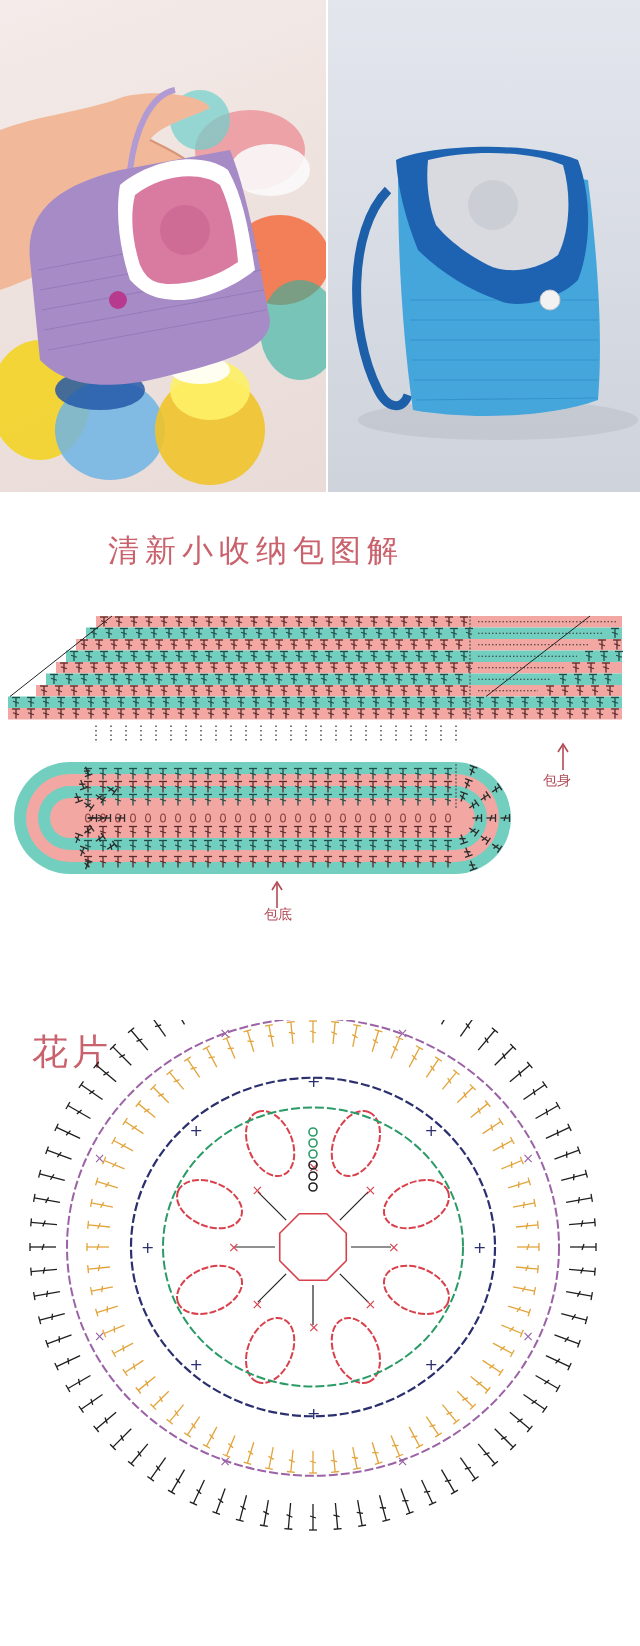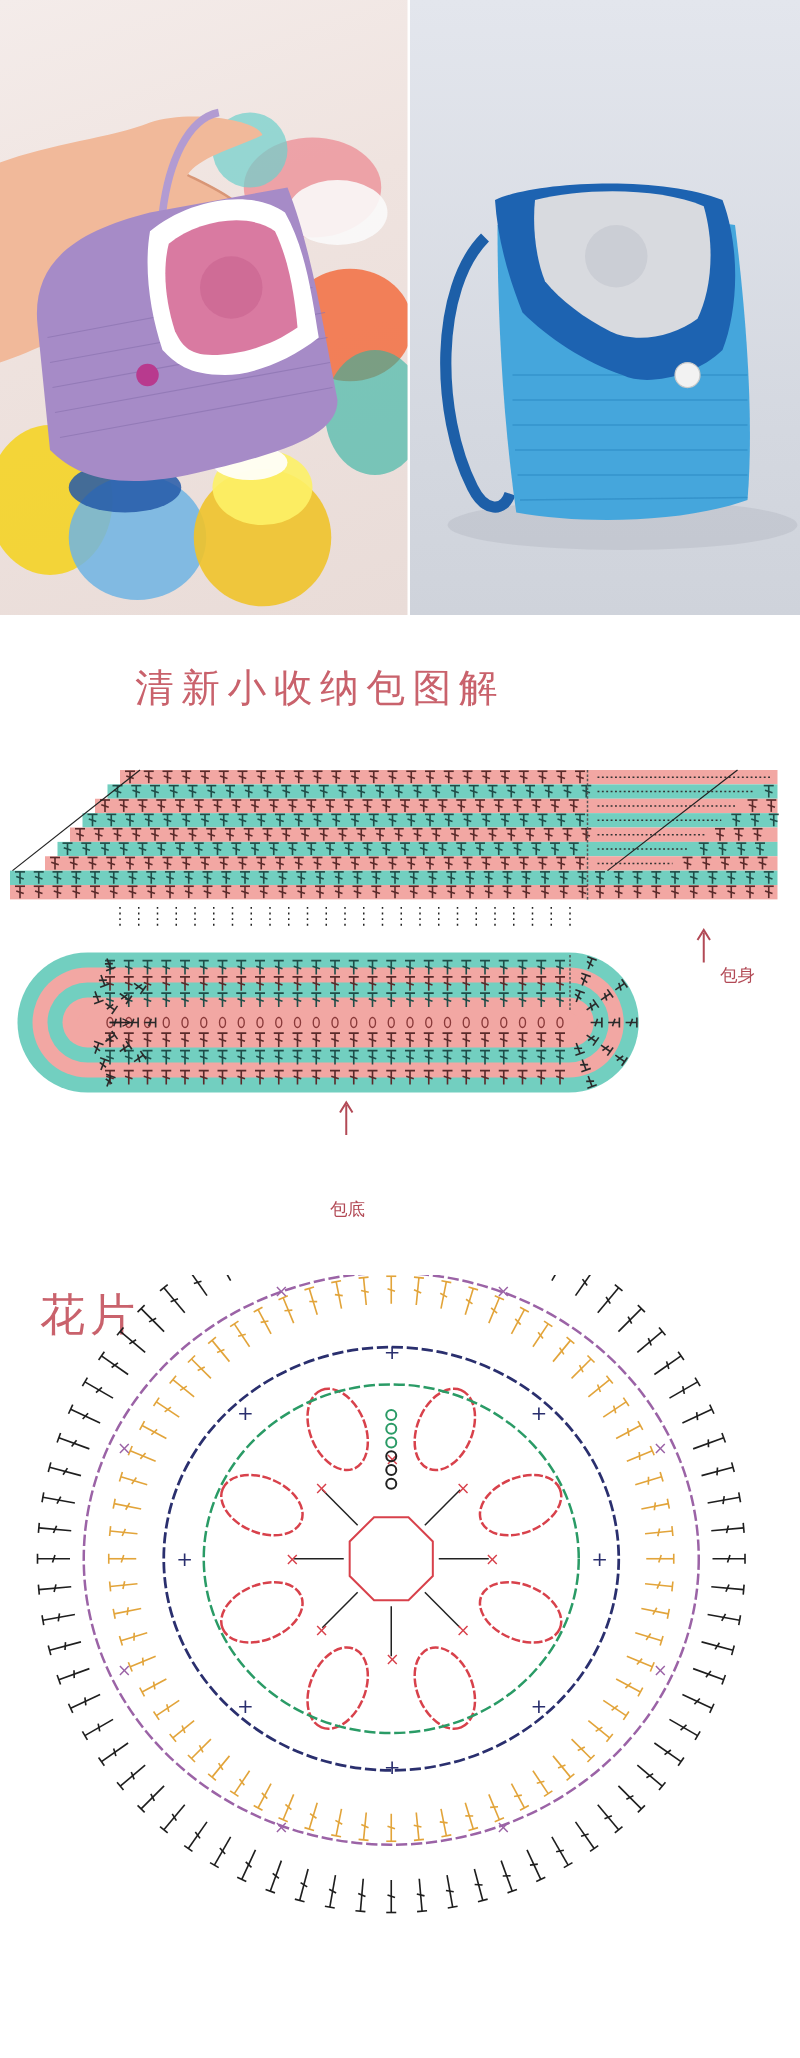--- a/index.html
+++ b/index.html
@@ -1562,21 +1562,21 @@
     <line x1="336" y1="113.5" x2="336" y2="129.5" stroke="#222" stroke-width="1.2" stroke-dasharray="1.5 3"></line>
     <line x1="351" y1="113.5" x2="351" y2="129.5" stroke="#222" stroke-width="1.2" stroke-dasharray="1.5 3"></line>
     <line x1="366" y1="113.5" x2="366" y2="129.5" stroke="#222" stroke-width="1.2" stroke-dasharray="1.5 3"></line>
     <line x1="381" y1="113.5" x2="381" y2="129.5" stroke="#222" stroke-width="1.2" stroke-dasharray="1.5 3"></line>
     <line x1="396" y1="113.5" x2="396" y2="129.5" stroke="#222" stroke-width="1.2" stroke-dasharray="1.5 3"></line>
     <line x1="411" y1="113.5" x2="411" y2="129.5" stroke="#222" stroke-width="1.2" stroke-dasharray="1.5 3"></line>
     <line x1="426" y1="113.5" x2="426" y2="129.5" stroke="#222" stroke-width="1.2" stroke-dasharray="1.5 3"></line>
     <line x1="441" y1="113.5" x2="441" y2="129.5" stroke="#222" stroke-width="1.2" stroke-dasharray="1.5 3"></line>
     <line x1="456" y1="113.5" x2="456" y2="129.5" stroke="#222" stroke-width="1.2" stroke-dasharray="1.5 3"></line>
   </svg>
-<div class="label" style="left:543px;top:772px;margin-left:33px;">包身</div>
+<div class="label" style="left:543px;top:772px;">包身</div>
 <svg width="20" height="30" style="top:742px;left:553px;">
   <line x1="10" y1="28" x2="10" y2="4" stroke="#b24a56" stroke-width="1.6"></line>
   <path d="M5,10 L10,2 L15,10" stroke="#b24a56" stroke-width="1.6" fill="none"></path>
 </svg>
 
 <svg id="base-chart" width="640" height="130" style="top:760px;">
     <path d="M70,2 L455,2 A56,56 0 0 1 455,114 L70,114 A56,56 0 0 1 70,2 Z" fill="#72cfc0"></path>
     <path d="M70,14 L455,14 A44,44 0 0 1 455,102 L70,102 A44,44 0 0 1 70,14 Z" fill="#f2a7a3"></path>
     <path d="M70,26 L455,26 A32,32 0 0 1 455,90 L70,90 A32,32 0 0 1 70,26 Z" fill="#72cfc0"></path>
     <path d="M70,38 L455,38 A20,20 0 0 1 455,78 L70,78 A20,20 0 0 1 70,38 Z" fill="#f2a7a3"></path>
@@ -2507,21 +2507,21 @@
       <line x1="-3" y1="-1" x2="3" y2="1"></line>
     </g>
     <line x1="88" y1="58" x2="102" y2="58" stroke="#222" stroke-width="1.2"></line>
     <path d="M98,55 L104,58 L98,61" stroke="#222" fill="none"></path>
     <line x1="456" y1="4" x2="456" y2="48" stroke="#555" stroke-width="1.2" stroke-dasharray="2 1.5"></line>
   </svg>
 <svg width="20" height="30" style="top:880px;left:267px;">
   <line x1="10" y1="28" x2="10" y2="4" stroke="#b24a56" stroke-width="1.6"></line>
   <path d="M5,10 L10,2 L15,10" stroke="#b24a56" stroke-width="1.6" fill="none"></path>
 </svg>
-<div class="label" style="left:264px;top:959px;">包底</div>
+<div class="label" style="left:264px;top:906px;">包底</div>
 
 <div class="motif-label">花片</div>
 <svg id="motif-chart" width="640" height="520" style="top:1020px;">
     <path d="M346.2596631704063,240.77660356514323L326.7766035651432,260.2596631704063L299.2233964348568,260.2596631704063L279.7403368295937,240.77660356514323L279.7403368295937,213.22339643485677L299.22339643485674,193.74033682959367L326.77660356514326,193.74033682959367L346.2596631704063,213.22339643485674Z" fill="none" stroke="#d8414b" stroke-width="1.6"></path>
     <ellipse cx="355.86054442489007" cy="123.52549235873589" rx="34" ry="22" transform="rotate(-67.5 355.86054442489007 123.52549235873589)" fill="none" stroke="#d8414b" stroke-width="2" stroke-dasharray="7 2"></ellipse>
     <text x="308" y="152" fill="#d8414b" font-size="14" font-family="DejaVu Sans">×</text>
     <line x1="339.8700576850888" y1="200.1299423149112" x2="368.1543289325507" y2="171.8456710674493" stroke="#222" stroke-width="1.2"></line>
     <ellipse cx="416.4745076412641" cy="184.13945557510993" rx="34" ry="22" transform="rotate(-22.5 416.4745076412641 184.13945557510993)" fill="none" stroke="#d8414b" stroke-width="2" stroke-dasharray="7 2"></ellipse>
     <text x="364.5685424949238" y="175.4314575050762" fill="#d8414b" font-size="14" font-family="DejaVu Sans">×</text>
     <line x1="351" y1="227" x2="391" y2="227" stroke="#222" stroke-width="1.2"></line>

